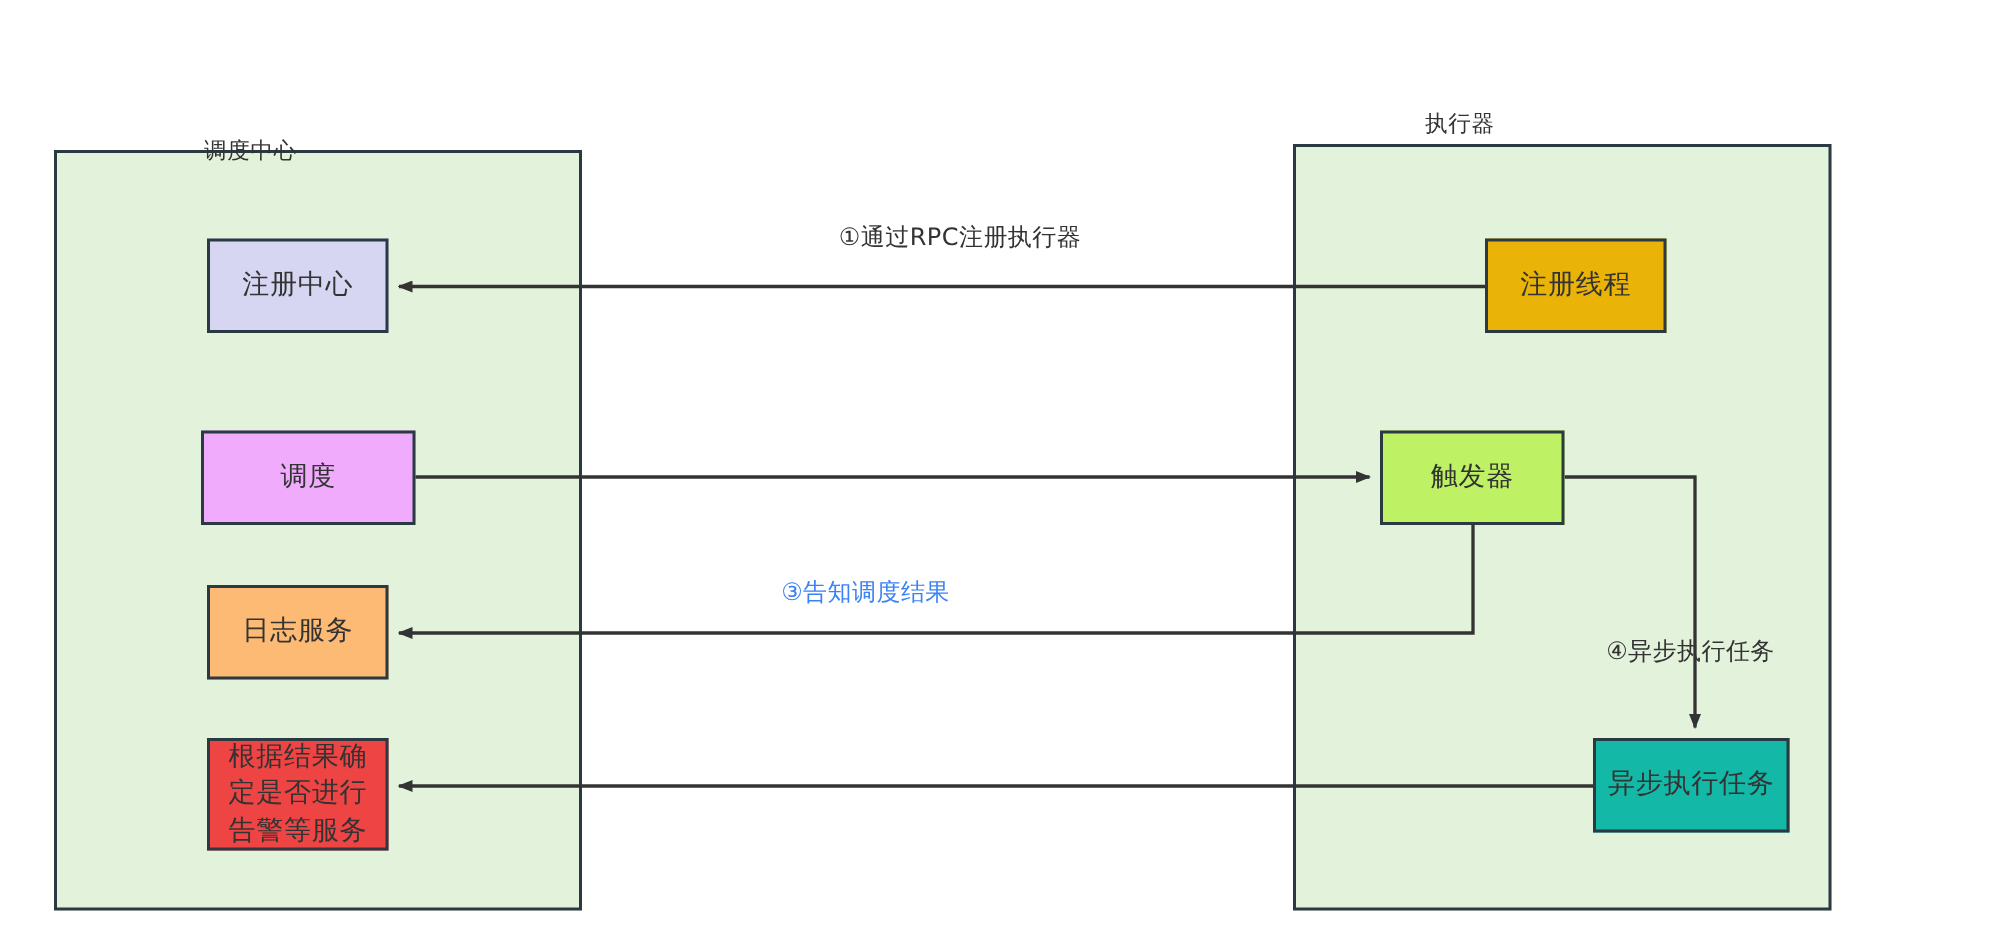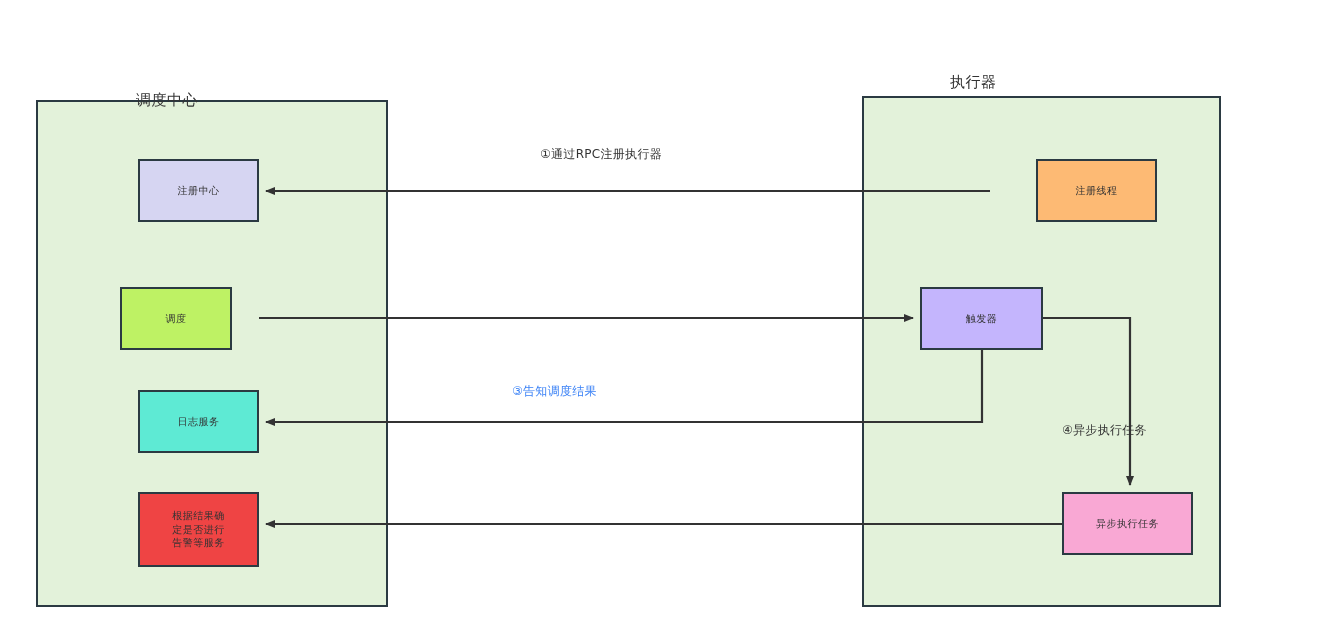--- a/index.html
+++ b/index.html
@@ -33,33 +33,34 @@
     margin-top: 43px;
   }
   .node {
     position: absolute;
     border: 2px solid #2b3a42;
     box-sizing: border-box;
     display: flex;
     align-items: center;
     justify-content: center;
     text-align: center;
-    font-size: 10px;
+    font-size: 18px;
     color: #333333;
     line-height: 1.35;
     letter-spacing: 0.5px;
   }
   .node-purple { background: #d6d5f2; }
   .node-cyan   { background: #d7f0f5; }
   .node-cream  { background: #fdf6e3; }
   .node-pink   { background: #f9d7dc; }
   .edge-label {
     position: absolute;
-    font-size: 12px;
+    font-size: 16px;
     color: #333333;
+    text-align: center;
     white-space: pre-line;
     line-height: 1.45;
     letter-spacing: 0.3px;
   }
   svg.edges {
     position: absolute;
     left: 0;
     top: 0;
     width: 1339px;
     height: 629px;
@@ -90,26 +91,26 @@
     <path d="M259,318 L913,318" fill="none" stroke="#333333" stroke-width="2.2" marker-end="url(#arrowhead)"></path>
 
     <path d="M982,350 L982,422 L266,422" fill="none" stroke="#333333" stroke-width="2.2" marker-end="url(#arrowhead)"></path>
 
     <path d="M1043,318 L1130,318 L1130,485" fill="none" stroke="#333333" stroke-width="2.2" marker-end="url(#arrowhead)"></path>
 
     <path d="M1062,524 L266,524" fill="none" stroke="#333333" stroke-width="2.2" marker-end="url(#arrowhead)"></path>
   </svg>
 
   <div class="node node-purple" id="node-registry" style="left: 138px; top: 159px; width: 121px; height: 63px; background: rgb(214, 213, 242); border-color: rgb(43, 58, 66); color: rgb(51, 51, 51);">注册中心</div>
-  <div class="node node-cyan" id="node-schedule" style="left: 120px; top: 287px; width: 112px; height: 63px; background: #bef264; border-color: rgb(43, 58, 66); color: rgb(51, 51, 51);">调度</div>
-  <div class="node node-cream" id="node-log-service" style="left: 138px; top: 390px; width: 121px; height: 63px; background: #5eead4; border-color: rgb(43, 58, 66); color: rgb(51, 51, 51);">日志服务</div>
+  <div class="node node-cyan" id="node-schedule" style="left: 134px; top: 287px; width: 143px; height: 63px; background: #f0abfc; border-color: rgb(43, 58, 66); color: rgb(51, 51, 51);">调度</div>
+  <div class="node node-cream" id="node-log-service" style="left: 138px; top: 390px; width: 121px; height: 63px; background: #fdba74; border-color: rgb(43, 58, 66); color: rgb(51, 51, 51);">日志服务</div>
   <div class="node node-pink" id="node-alarm-service" style="left: 138px; top: 492px; width: 121px; height: 75px; background: #ef4444; border-color: rgb(43, 58, 66); color: rgb(51, 51, 51); white-space: pre-line;">根据结果确
 定是否进行
 告警等服务</div>
-  <div class="node node-cyan" id="node-reg-thread" style="left: 990px; top: 159px; width: 121px; height: 63px; background: #fdba74; border-color: rgb(43, 58, 66); color: rgb(51, 51, 51); margin-left: 46px;">注册线程</div>
-  <div class="node node-purple" id="node-trigger" style="left: 920px; top: 287px; width: 123px; height: 63px; background: #c4b5fd; border-color: rgb(43, 58, 66); color: rgb(51, 51, 51);">触发器</div>
-  <div class="node node-pink" id="node-async-task" style="left: 1062px; top: 492px; width: 131px; height: 63px; background: #f9a8d4; border-color: rgb(43, 58, 66); color: rgb(51, 51, 51);">异步执行任务</div>
+  <div class="node node-cyan" id="node-reg-thread" style="left: 990px; top: 159px; width: 121px; height: 63px; background: #eab308; border-color: rgb(43, 58, 66); color: rgb(51, 51, 51);">注册线程</div>
+  <div class="node node-purple" id="node-trigger" style="left: 920px; top: 287px; width: 123px; height: 63px; background: #bef264; border-color: rgb(43, 58, 66); color: rgb(51, 51, 51);">触发器</div>
+  <div class="node node-pink" id="node-async-task" style="left: 1062px; top: 492px; width: 131px; height: 63px; background: #14b8a6; border-color: rgb(43, 58, 66); color: rgb(51, 51, 51);">异步执行任务</div>
 
   <div class="edge-label" id="label-edge-1" style="left: 540px; top: 146px; width: 200px; color: rgb(51, 51, 51);">①通过RPC注册执行器</div>
   <div class="edge-label" id="label-edge-3" style="left: 512px; top: 383px; width: 130px; color: #3b82f6;">③告知调度结果</div>
   <div class="edge-label" id="label-edge-4" style="left: 1062px; top: 394px; width: 130px; color: rgb(51, 51, 51); margin-top: 28px;">④异步执行任务</div>
 
 </div>
 
 </body></html>

